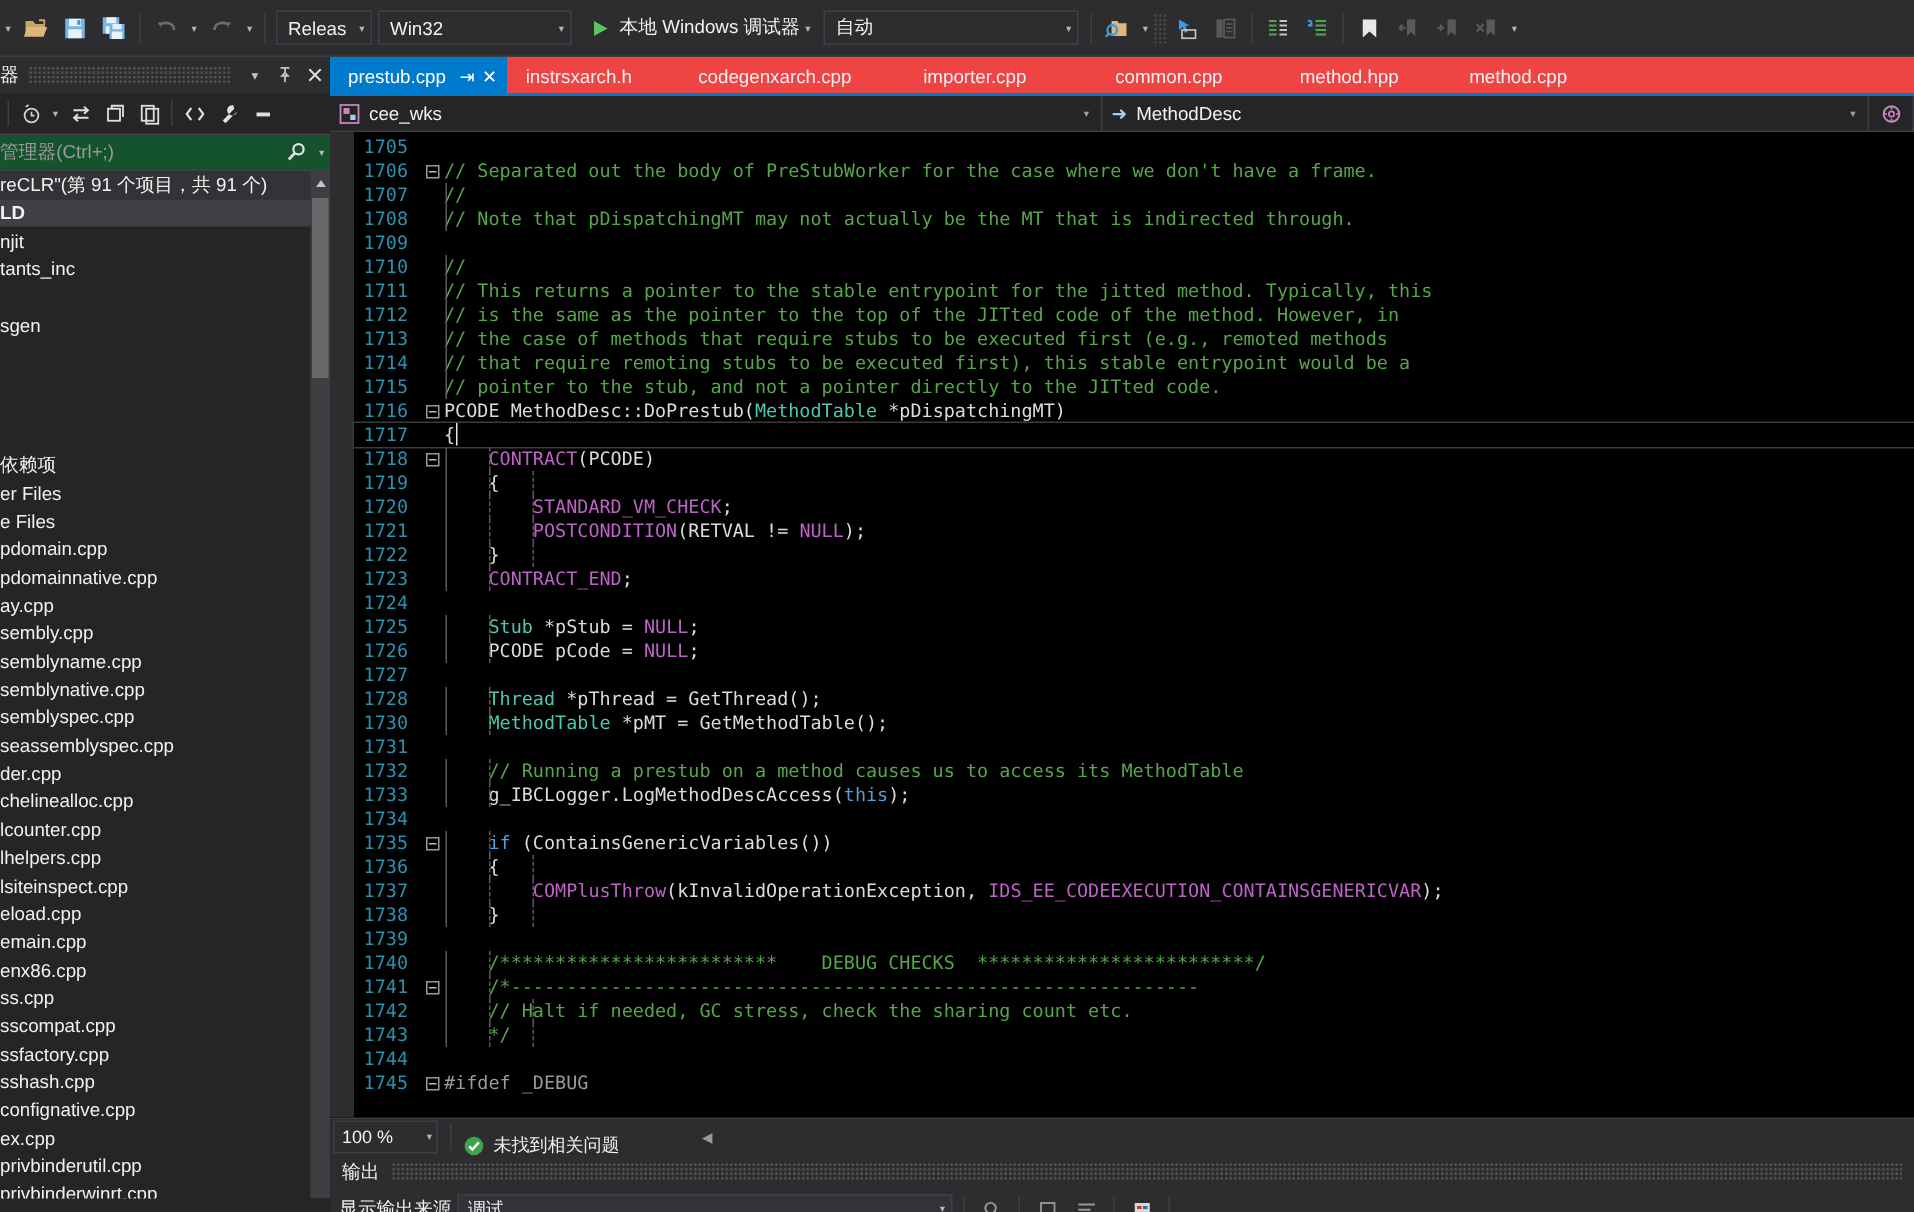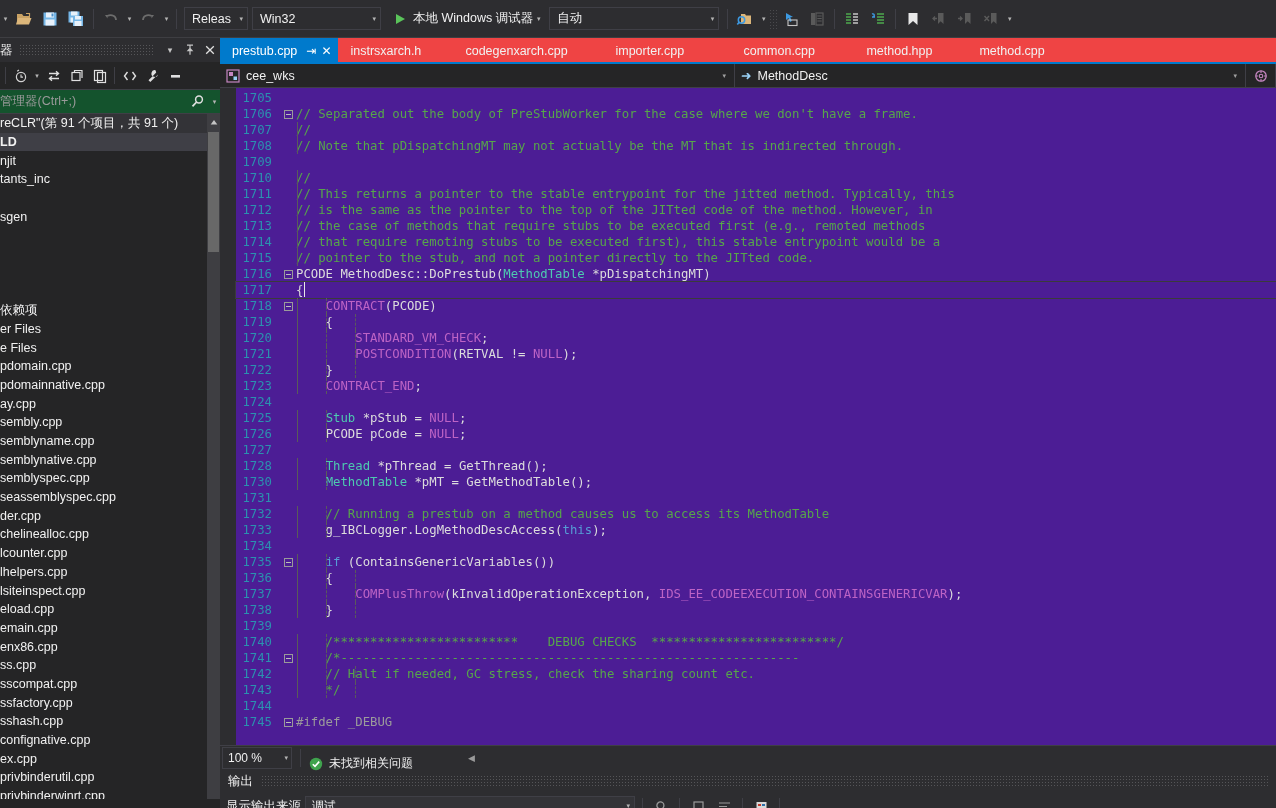--- a/index.html
+++ b/index.html
@@ -111,21 +111,21 @@
   .nav-combo {
     display:flex; align-items:center; border-right:1px solid #3f3f46;
     font-size:12.5px; color:#f1f1f1; padding:0 4px 0 6px;
   }
   .nav-combo .caret { margin-left:auto; font-size:7px; color:#a0a0a0; padding:0 4px; }
   .nav-left { width:515px; }
   .nav-mid { flex:1; }
   .nav-right { width:30px; justify-content:center; padding:0; }
 
   .code-wrap {
-    position:relative; height:657px; background:#4c1d95;
+    position:relative; height:657px; background:#000000;
     display:flex; overflow:hidden;
   }
   .gutter-ind { width:16px; background:#2d2d30; flex:none; }
   .code-lines { flex:1; position:relative; padding-top:2px; }
   .cl {
     height:16px; display:flex; align-items:center;
     font-family:"DejaVu Sans Mono", monospace; font-size:12.3px; line-height:16px;
     white-space:pre;
   }
   .ln {

